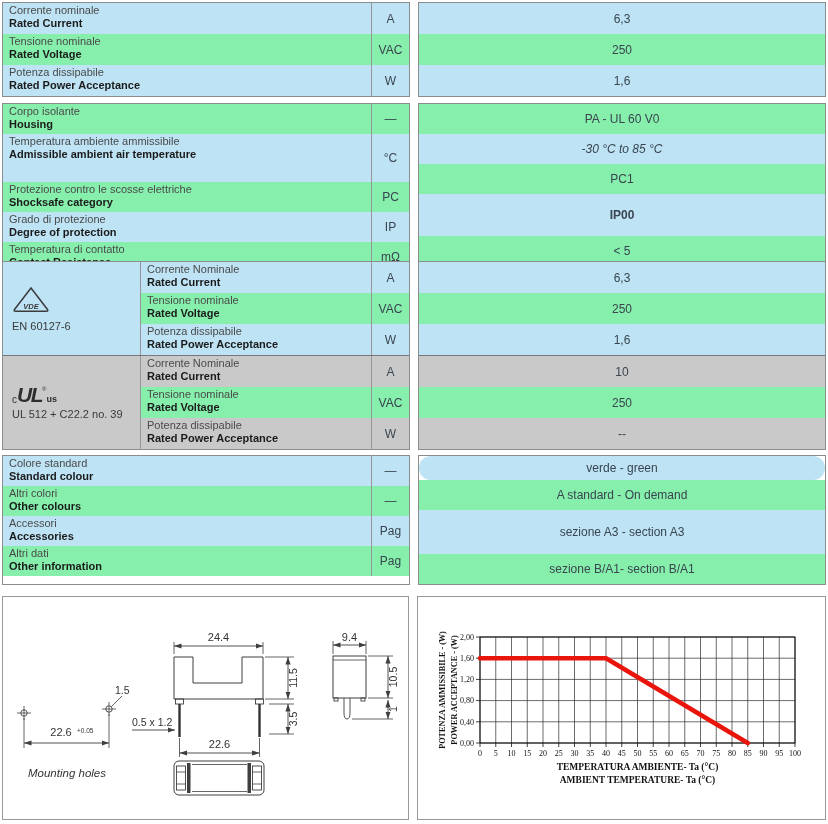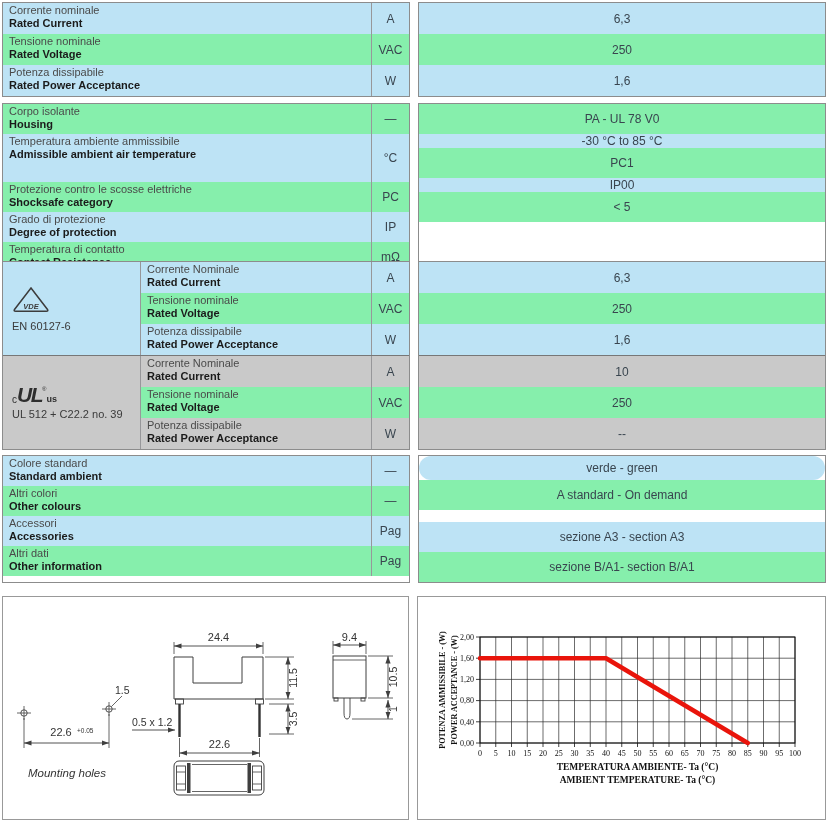--- a/index.html
+++ b/index.html
@@ -108,29 +108,29 @@
       <div class="srow shade-white" style="height: 30px;">
         <div class="lab">
           <div class="it">Temperatura di contatto</div>
           <div class="en">Contact Resistance</div>
         </div>
         <div class="unit">mΩ</div>
       </div>
     </div>
   <div class="boxR" id="general-right">
       <div class="srow shade-white" style="height: 30px;">
-        <div class="val">PA - UL 78 V0</div>
-      </div>
-      <div class="srow shade-blue" style="height: 14px;">
+        <div class="val">PA - UL 60 V0</div>
+      </div>
+      <div class="srow shade-blue" style="height: 30px; font-style: italic;">
         <div class="val">-30 °C to 85 °C</div>
       </div>
       <div class="srow shade-white" style="height: 30px;">
         <div class="val">PC1</div>
       </div>
-      <div class="srow shade-blue" style="height: 14px;">
+      <div class="srow shade-blue" style="height: 42px; font-weight: bold;">
         <div class="val">IP00</div>
       </div>
       <div class="srow shade-white" style="height: 30px;">
         <div class="val">&lt; 5</div>
       </div>
     </div>
 </div>
 
 <div class="band" id="band-cert">
   <div class="boxL" id="cert-left">
@@ -225,21 +225,21 @@
         </div>
       </div>
     </div>
 </div>
 
 <div class="band" id="band-other">
   <div class="boxL" id="other-left">
       <div class="srow shade-blue" style="height: 30px;">
         <div class="lab">
           <div class="it">Colore standard</div>
-          <div class="en">Standard ambient</div>
+          <div class="en">Standard colour</div>
         </div>
         <div class="unit">—</div>
       </div>
       <div class="srow shade-white" style="height: 30px;">
         <div class="lab">
           <div class="it">Altri colori</div>
           <div class="en">Other colours</div>
         </div>
         <div class="unit">—</div>
       </div>
@@ -258,21 +258,21 @@
         <div class="unit">Pag</div>
       </div>
     </div>
   <div class="boxR" id="other-right">
       <div class="srow shade-blue" style="height: 24px; border-radius: 14px;">
         <div class="val">verde - green</div>
       </div>
       <div class="srow shade-white" style="height: 30px;">
         <div class="val">A standard - On demand</div>
       </div>
-      <div class="srow shade-blue" style="height: 30px; margin-top: 12px;">
+      <div class="srow shade-blue" style="height: 44px;">
         <div class="val">sezione A3 - section A3</div>
       </div>
       <div class="srow shade-white" style="height: 30px;">
         <div class="val">sezione B/A1- section B/A1</div>
       </div>
     </div>
 </div>
 
 <div id="drawing-box"><svg width="405" height="222" viewBox="0 0 405 222">
       <defs>

